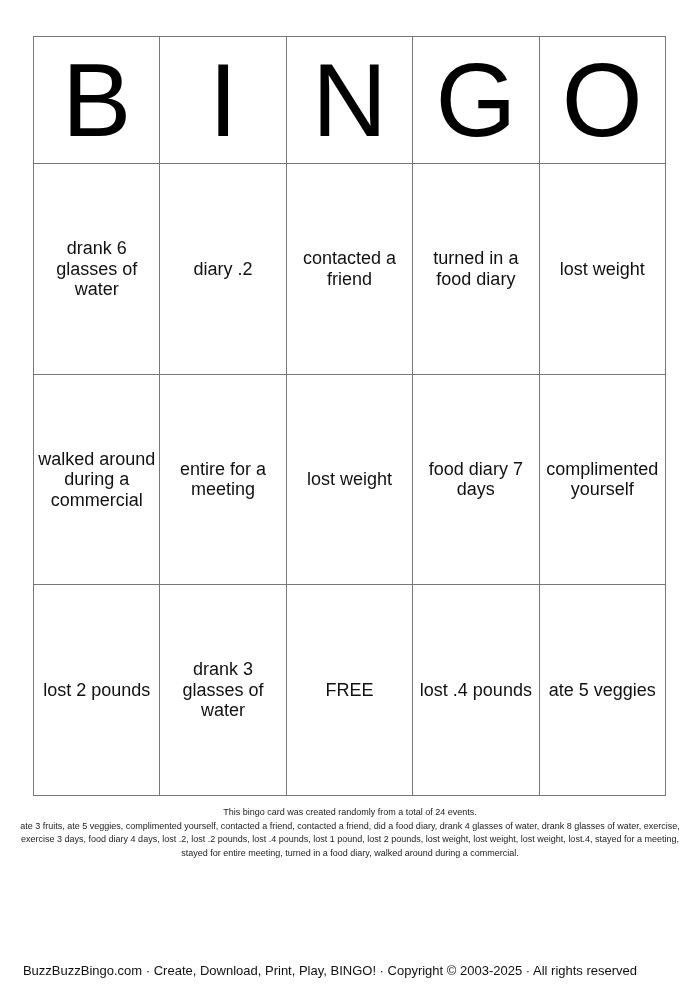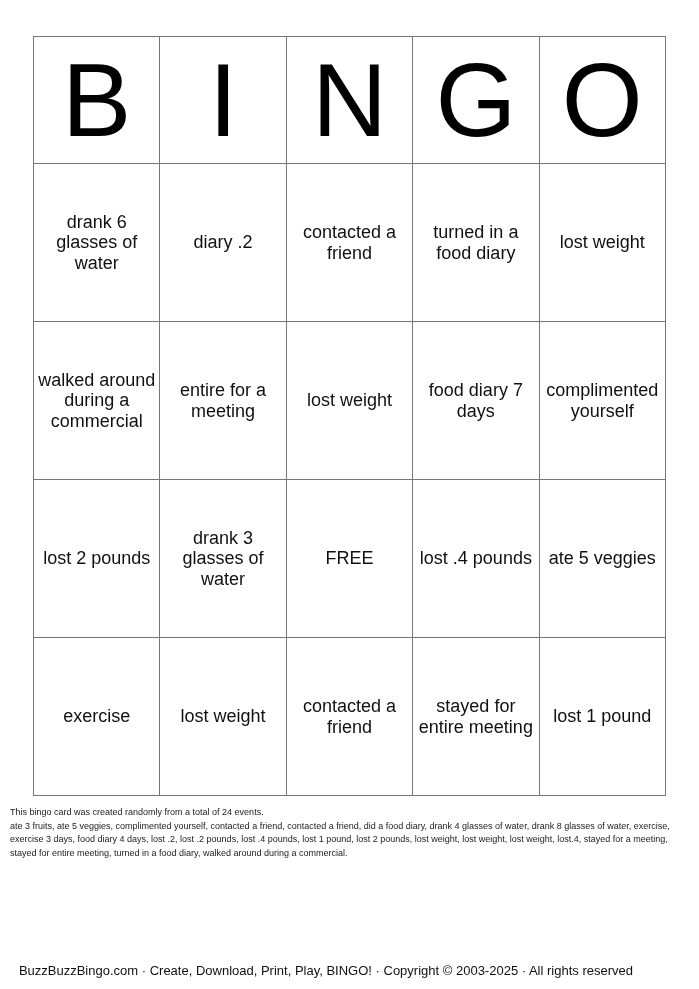--- a/index.html
+++ b/index.html
@@ -50,27 +50,28 @@
       position: absolute;
       left: 10px;
       top: 806px;
       width: 680px;
       font-size: 9px;
       line-height: 13.5px;
       color: #222;
     }
     .description p {
       margin: 0;
+      text-align: center;
     }
     .footer {
       position: absolute;
-      left: 5px;
+      left: 16px;
       top: 963px;
       width: 628px;
-      text-align: right;
+      text-align: center;
       font-size: 13px;
       color: #111;
     }
   </style>
 </head>
 <body>
 
 <table class="bingo-card">
   <thead>
     <tr>
@@ -96,27 +97,20 @@
       <td>food diary 7 days</td>
       <td>complimented yourself</td>
     </tr>
     <tr>
       <td>lost 2 pounds</td>
       <td>drank 3 glasses of water</td>
       <td>FREE</td>
       <td>lost .4 pounds</td>
       <td>ate 5 veggies</td>
     </tr>
-    <tr>
-      <td>exercise</td>
-      <td>lost weight</td>
-      <td>contacted a friend</td>
-      <td>stayed for entire meeting</td>
-      <td>lost 1 pound</td>
-    </tr>
   </tbody>
 </table>
 
 <div class="description">
   <p>This bingo card was created randomly from a total of 24 events.</p>
   <p>ate 3 fruits, ate 5 veggies, complimented yourself, contacted a friend, contacted a friend, did a food diary, drank 4 glasses of water, drank 8 glasses of water, exercise, exercise 3 days, food diary 4 days, lost .2, lost .2 pounds, lost .4 pounds, lost 1 pound, lost 2 pounds, lost weight, lost weight, lost weight, lost.4, stayed for a meeting, stayed for entire meeting, turned in a food diary, walked around during a commercial.</p>
 </div>
 
 <div class="footer">BuzzBuzzBingo.com · Create, Download, Print, Play, BINGO! · Copyright © 2003-2025 · All rights reserved</div>
 

